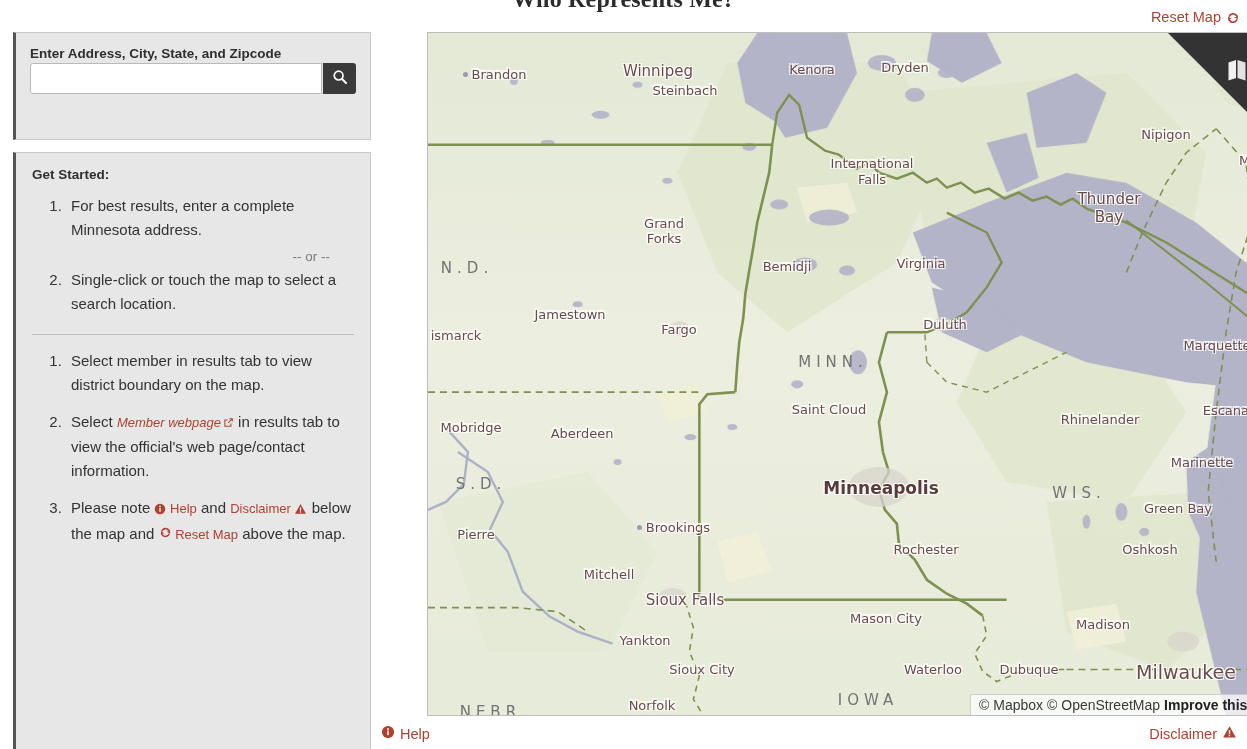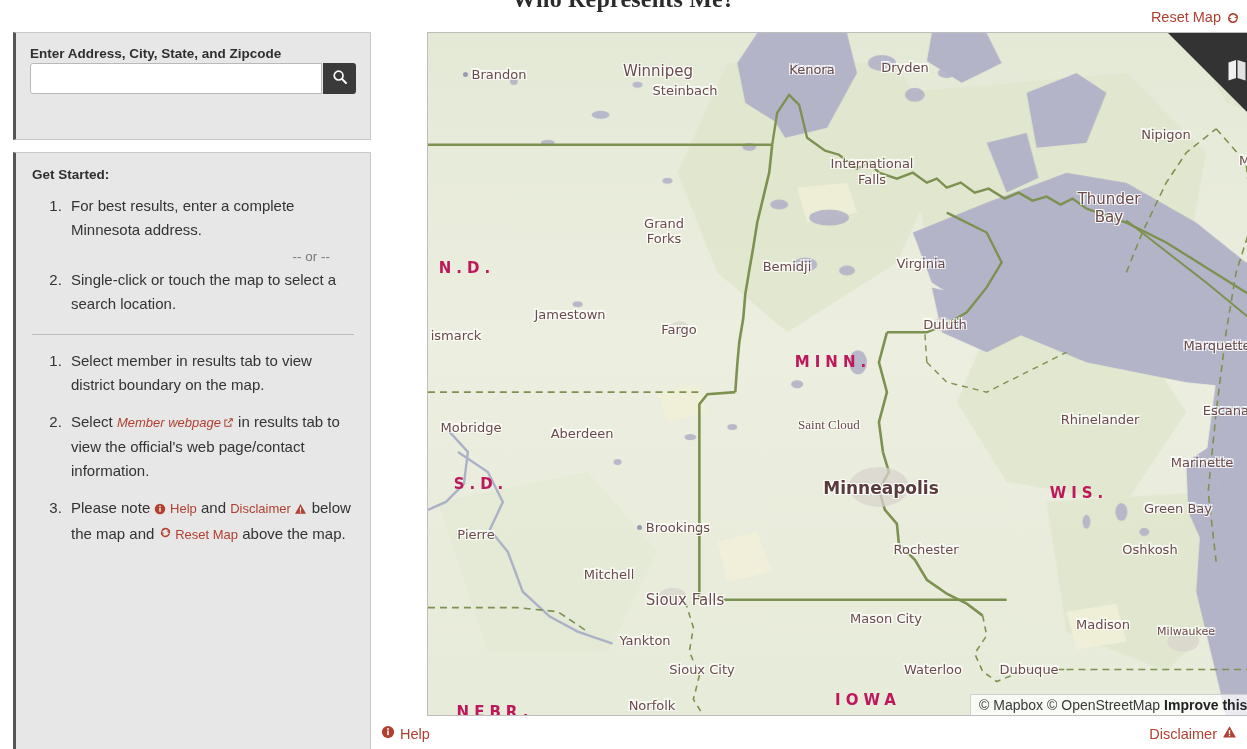--- a/index.html
+++ b/index.html
@@ -179,22 +179,22 @@
     transform: translate(-50%, -50%);
     text-shadow:
       -1.2px -1.2px 0 rgba(255,255,255,.85),
        1.2px -1.2px 0 rgba(255,255,255,.85),
       -1.2px  1.2px 0 rgba(255,255,255,.85),
        1.2px  1.2px 0 rgba(255,255,255,.85);
     pointer-events: none;
   }
   .map-label.big  { font-size: 17px; color:#5a3b3b; font-weight:600; }
   .map-label.state {
-    color: #be185d;
-    font-weight: 700;
+    color: #737373;
+    font-weight: 400;
     letter-spacing: 5px;
     font-size: 15px;
     text-shadow:none;
   }
 
   .map-ribbon {
     position: absolute;
     right: 0; top: 0;
     width: 0; height: 0;
     border-top: 118px solid #333333;
@@ -471,40 +471,40 @@
         <div class="map-label" style="left: 359px; top: 233px;">Bemidji</div>
         <div class="map-label" style="left: 493px; top: 230px;">Virginia</div>
         <div class="map-label state" style="left: 39px; top: 235px;">N.D.</div>
         <div class="map-label" style="left: 517px; top: 291px;">Duluth</div>
         <div class="map-label" style="left: 789px; top: 312px; text-align: right;">Marquette</div>
         <div class="map-label" style="left: 142px; top: 281px;">Jamestown</div>
         <div class="map-label" style="left: 28px; top: 302px;">ismarck</div>
         <div class="map-label" style="left: 251px; top: 296px;">Fargo</div>
         <div class="map-label state" style="left: 405px; top: 329px;">MINN.</div>
         <div class="map-label" style="left: 806px; top: 377px;">Escanaba</div>
-        <div class="map-label" style="left: 401px; top: 392px; font-family: Liberation Serif, serif;">Saint Cloud</div>
+        <div class="map-label" style="left: 401px; top: 376px;">Saint Cloud</div>
         <div class="map-label" style="left: 672px; top: 386px;">Rhinelander</div>
         <div class="map-label" style="left: 43px; top: 394px;">Mobridge</div>
         <div class="map-label" style="left: 154px; top: 400px;">Aberdeen</div>
         <div class="map-label" style="left: 774px; top: 429px;">Marinette</div>
         <div class="map-label state" style="left: 53px; top: 451px;">S.D.</div>
         <div class="map-label big" style="left: 453px; top: 455px;">Minneapolis</div>
         <div class="map-label state" style="left: 651px; top: 460px;">WIS.</div>
         <div class="map-label" style="left: 48px; top: 501px;">Pierre</div>
         <div class="map-label" style="left: 250px; top: 494px;">Brookings</div>
         <div style="position: absolute; width: 5px; height: 5px; border-radius: 50%; background: rgb(154, 154, 178); left: 209px; top: 492px;"></div>
         <div class="map-label" style="left: 750px; top: 475px;">Green Bay</div>
         <div class="map-label" style="left: 722px; top: 516px;">Oshkosh</div>
         <div class="map-label" style="left: 181px; top: 541px;">Mitchell</div>
         <div class="map-label" style="left: 498px; top: 516px;">Rochester</div>
         <div class="map-label" style="font-size: 15px; left: 257px; top: 567px;">Sioux Falls</div>
         <div class="map-label" style="left: 458px; top: 585px;">Mason City</div>
         <div class="map-label" style="left: 675px; top: 591px;">Madison</div>
         <div class="map-label" style="left: 844px; top: 579px;">Muske</div>
-        <div class="map-label" style="font-size: 11px; left: 758px; top: 598px; text-align: center;">Milwaukee</div>
+        <div class="map-label" style="font-size: 19px; left: 758px; top: 639px; text-align: center;">Milwaukee</div>
         <div class="map-label" style="left: 217px; top: 607px;">Yankton</div>
         <div class="map-label" style="left: 274px; top: 636px;">Sioux City</div>
         <div class="map-label" style="left: 505px; top: 636px;">Waterloo</div>
         <div class="map-label" style="left: 601px; top: 636px;">Dubuque</div>
         <div class="map-label" style="left: 224px; top: 672px;">Norfolk</div>
         <div class="map-label state" style="left: 440px; top: 667px;">IOWA</div>
         <div class="map-label state" style="left: 67px; top: 679px;">NEBR.</div>
       </div>
 
     <div class="map-ribbon"></div>

